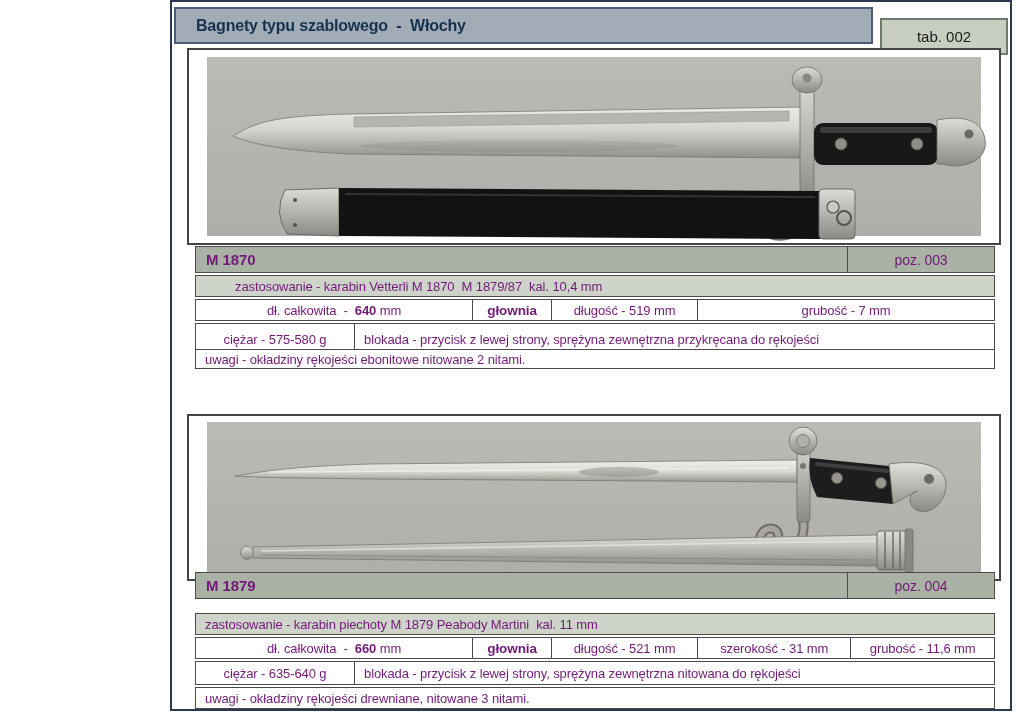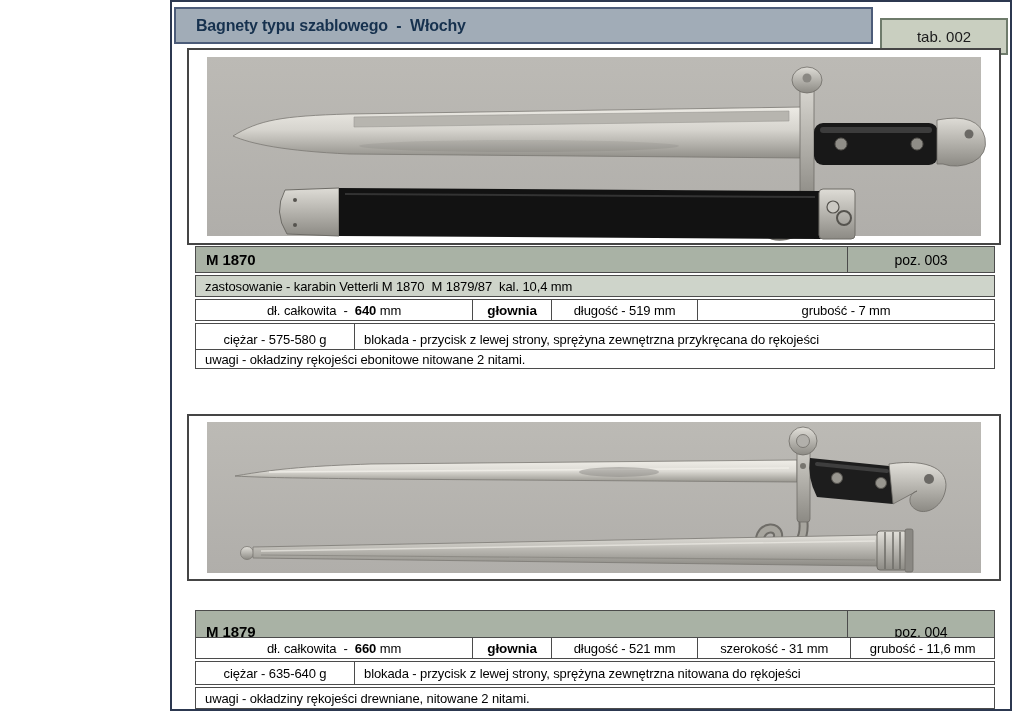--- a/index.html
+++ b/index.html
@@ -20,46 +20,46 @@
              justify-content:center; font-size:15px; color:#1b1b1b; }
 
   .photo-box { position:absolute; left:187px; width:814px; background:#ffffff;
                border:2px solid #454545; }
   #photo1 { top:48px;  height:197px; }
   #photo2 { top:414px; height:167px; }
   .photo-box svg { display:block; }
 
   .row { position:absolute; left:195px; width:800px; border:1px solid #4b4b4b;
          display:flex; align-items:stretch; background:#ffffff; }
-  .cell { display:flex; align-items:center; height:100%; font-size:13px; color:#000000;
+  .cell { display:flex; align-items:center; height:100%; font-size:13px; color:#701a75;
           letter-spacing:-0.1px; overflow:hidden; }
   .center { justify-content:center; }
   .left { padding-left:9px; }
   .sep { border-left:1px solid #4b4b4b; }
   .row-title { background:#a9b2a5; }
   .row-use   { background:#ced4ca; }
   .model-cell { flex:0 0 81.6%; font-weight:bold; font-size:15px; padding-left:10px; }
   .poz-cell   { flex:1; font-size:14px; }
   .use-cell   { flex:1; }
   .c-total { flex:0 0 34.6%; }
   .c-glow  { flex:0 0 9.9%; font-weight:bold; font-size:13.5px; }
   .c-dlug  { flex:0 0 18.3%; }
   .c-szer  { flex:0 0 19.2%; }
   .c-grub  { flex:1; }
   .c-ciez  { flex:0 0 19.8%; }
   .c-blok  { flex:1; }
   .b { font-weight:bold; }
 
   
   #t1r1 { top:246px; height:27px; }
-  #t1r2 { top:275px; height:22px; }
+  #t1r2 { top:275px; height:22px;padding-left:30px; }
   #t1r3 { top:299px; height:22px; }
   #t1r4 { top:323px; height:32px; }
   #t1r5 { top:349px; height:20px; }
-  #t2r1 { top:610px; height:43px; }
+  #t2r1 { top:572px; height:27px; }
   #t2r2 { top:613px; height:22px; }
   #t2r3 { top:637px; height:22px; }
   #t2r4 { top:661px; height:24px; }
   #t2r5 { top:687px; height:22px; }
 </style>
 </head>
 <body>
 
 <div id="page">
   <div class="frame"></div>
@@ -188,31 +188,34 @@
         <path d="M 696 116 L 696 153 M 704 116 L 704 153 M 711 116 L 711 153" stroke="#6e6c67" stroke-width="1.5"></path>
         <rect x="716" y="113" width="8" height="43" rx="2" fill="#8a8883" stroke="#6e6c67" stroke-width="0.8"></rect>
       </g>
     </svg>
   </div>
 
   <div id="t2r1" class="row row-title">
     <div class="cell model-cell" data-bind="tables.1.model">M 1879</div>
     <div class="cell poz-cell center sep" data-bind="tables.1.poz">poz. 004</div>
   </div>
+  <div id="t2r2" class="row row-use">
+    <div class="cell use-cell left" data-bind="tables.1.zastosowanie">zastosowanie - karabin piechoty M 1879 Peabody Martini  kal. 11 mm</div>
+  </div>
   <div id="t2r3" class="row">
     <div class="cell c-total center">
       <span data-bind="tables.1.dims.total_label">dł. całkowita  -  </span>
         <span class="b" data-bind="tables.1.dims.total_value">660</span>
         <span data-bind="tables.1.dims.total_unit"> mm</span>
     </div>
     <div class="cell c-glow center sep" data-bind="tables.1.dims.glownia">głownia</div>
     <div class="cell c-dlug center sep" data-bind="tables.1.dims.dlugosc">długość - 521 mm</div>
     <div class="cell c-szer center sep" data-bind="tables.1.dims.szerokosc">szerokość - 31 mm</div>
     <div class="cell c-grub center sep" data-bind="tables.1.dims.grubosc">grubość - 11,6 mm</div>
   </div>
   <div id="t2r4" class="row">
     <div class="cell c-ciez center" data-bind="tables.1.ciezar">ciężar - 635-640 g</div>
     <div class="cell c-blok left sep" data-bind="tables.1.blokada">blokada - przycisk z lewej strony, sprężyna zewnętrzna nitowana do rękojeści</div>
   </div>
   <div id="t2r5" class="row">
-    <div class="cell use-cell left" data-bind="tables.1.uwagi">uwagi - okładziny rękojeści drewniane, nitowane 2 nitami.</div>
+    <div class="cell use-cell left" data-bind="tables.1.uwagi">uwagi - okładziny rękojeści drewniane, nitowane 3 nitami.</div>
   </div>
 </div>
 
 </body></html>

